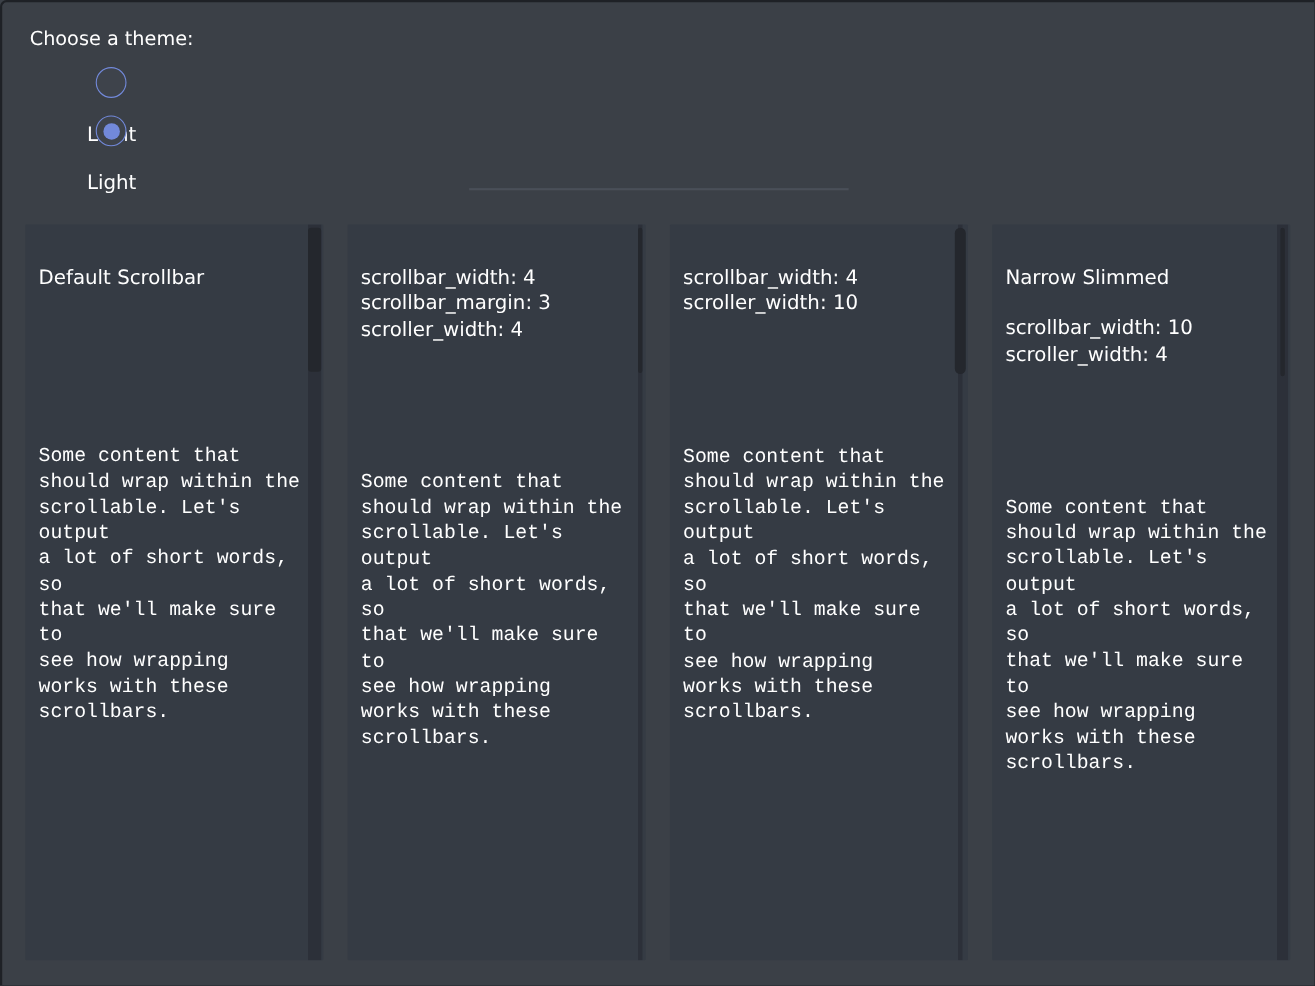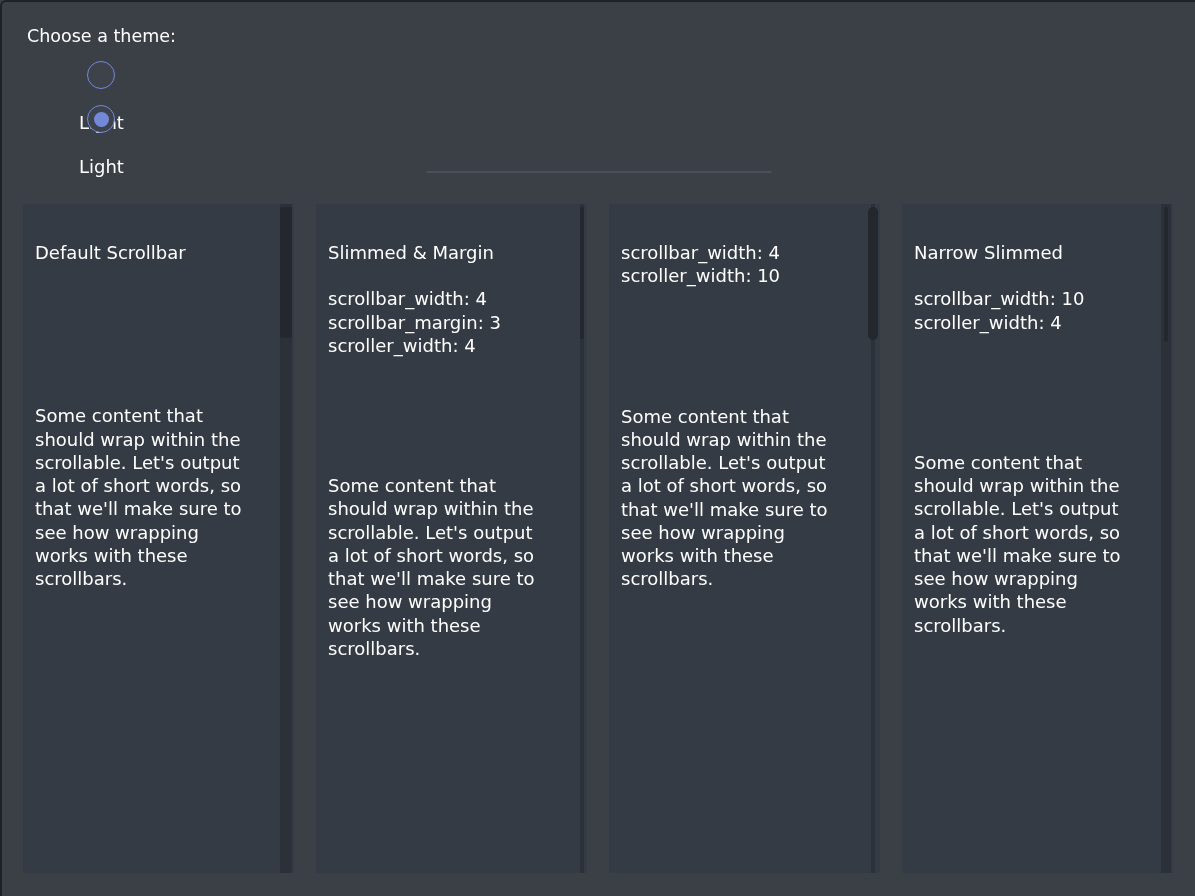--- a/index.html
+++ b/index.html
@@ -85,20 +85,21 @@
     line-height: 23.25px;
     white-space: pre-line;
     margin-top: 23px;
   }
   .panel-spacer { height: 117px; }
   .panel-content {
     font-size: 18px;
     line-height: 23.25px;
     white-space: pre-line;
     max-width: 240px;
+    font-family: Liberation Mono, monospace;
   }
 
   
   .sb-track {
     position: absolute;
     top: 0; bottom: 0;
     background: var(--scrollbar-track, #2C3039);
   }
   .sb-thumb {
     position: absolute;
@@ -152,21 +153,20 @@
 a lot of short words, so
 that we'll make sure to
 see how wrapping
 works with these
 scrollbars.</div>
     <div class="sb-track"></div>
     <div class="sb-thumb"></div>
   </div>
 
   <div class="panel v-slimmed">
-    <div class="panel-title">Slimmed &amp; Margin</div>
     <div class="panel-subtitle">scrollbar_width: 4
 scrollbar_margin: 3
 scroller_width: 4</div>
     <div class="panel-spacer"></div>
     <div class="panel-content">Some content that
 should wrap within the
 scrollable. Let's output
 a lot of short words, so
 that we'll make sure to
 see how wrapping

